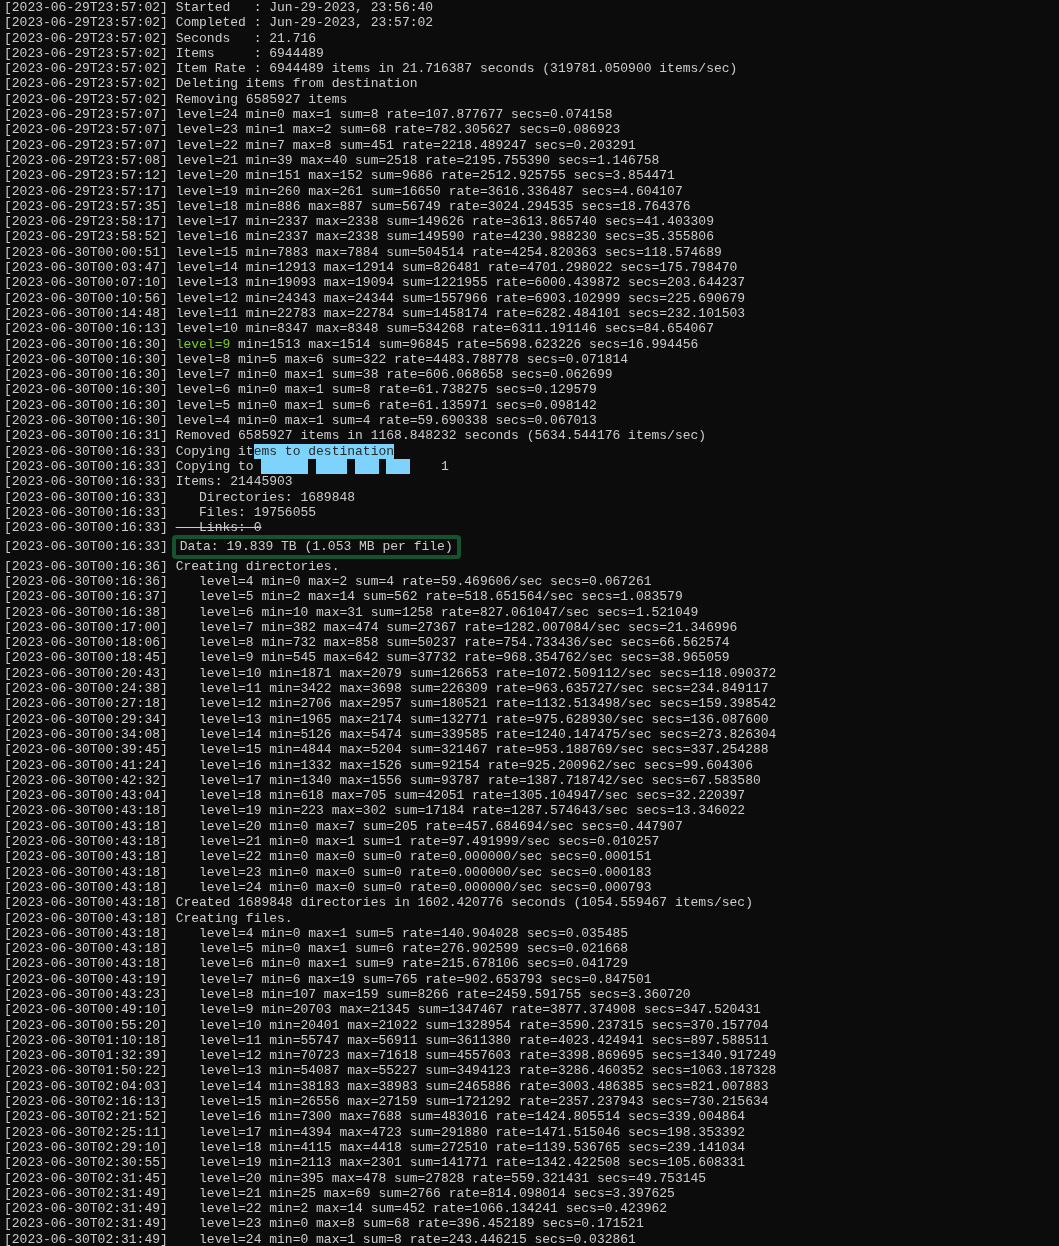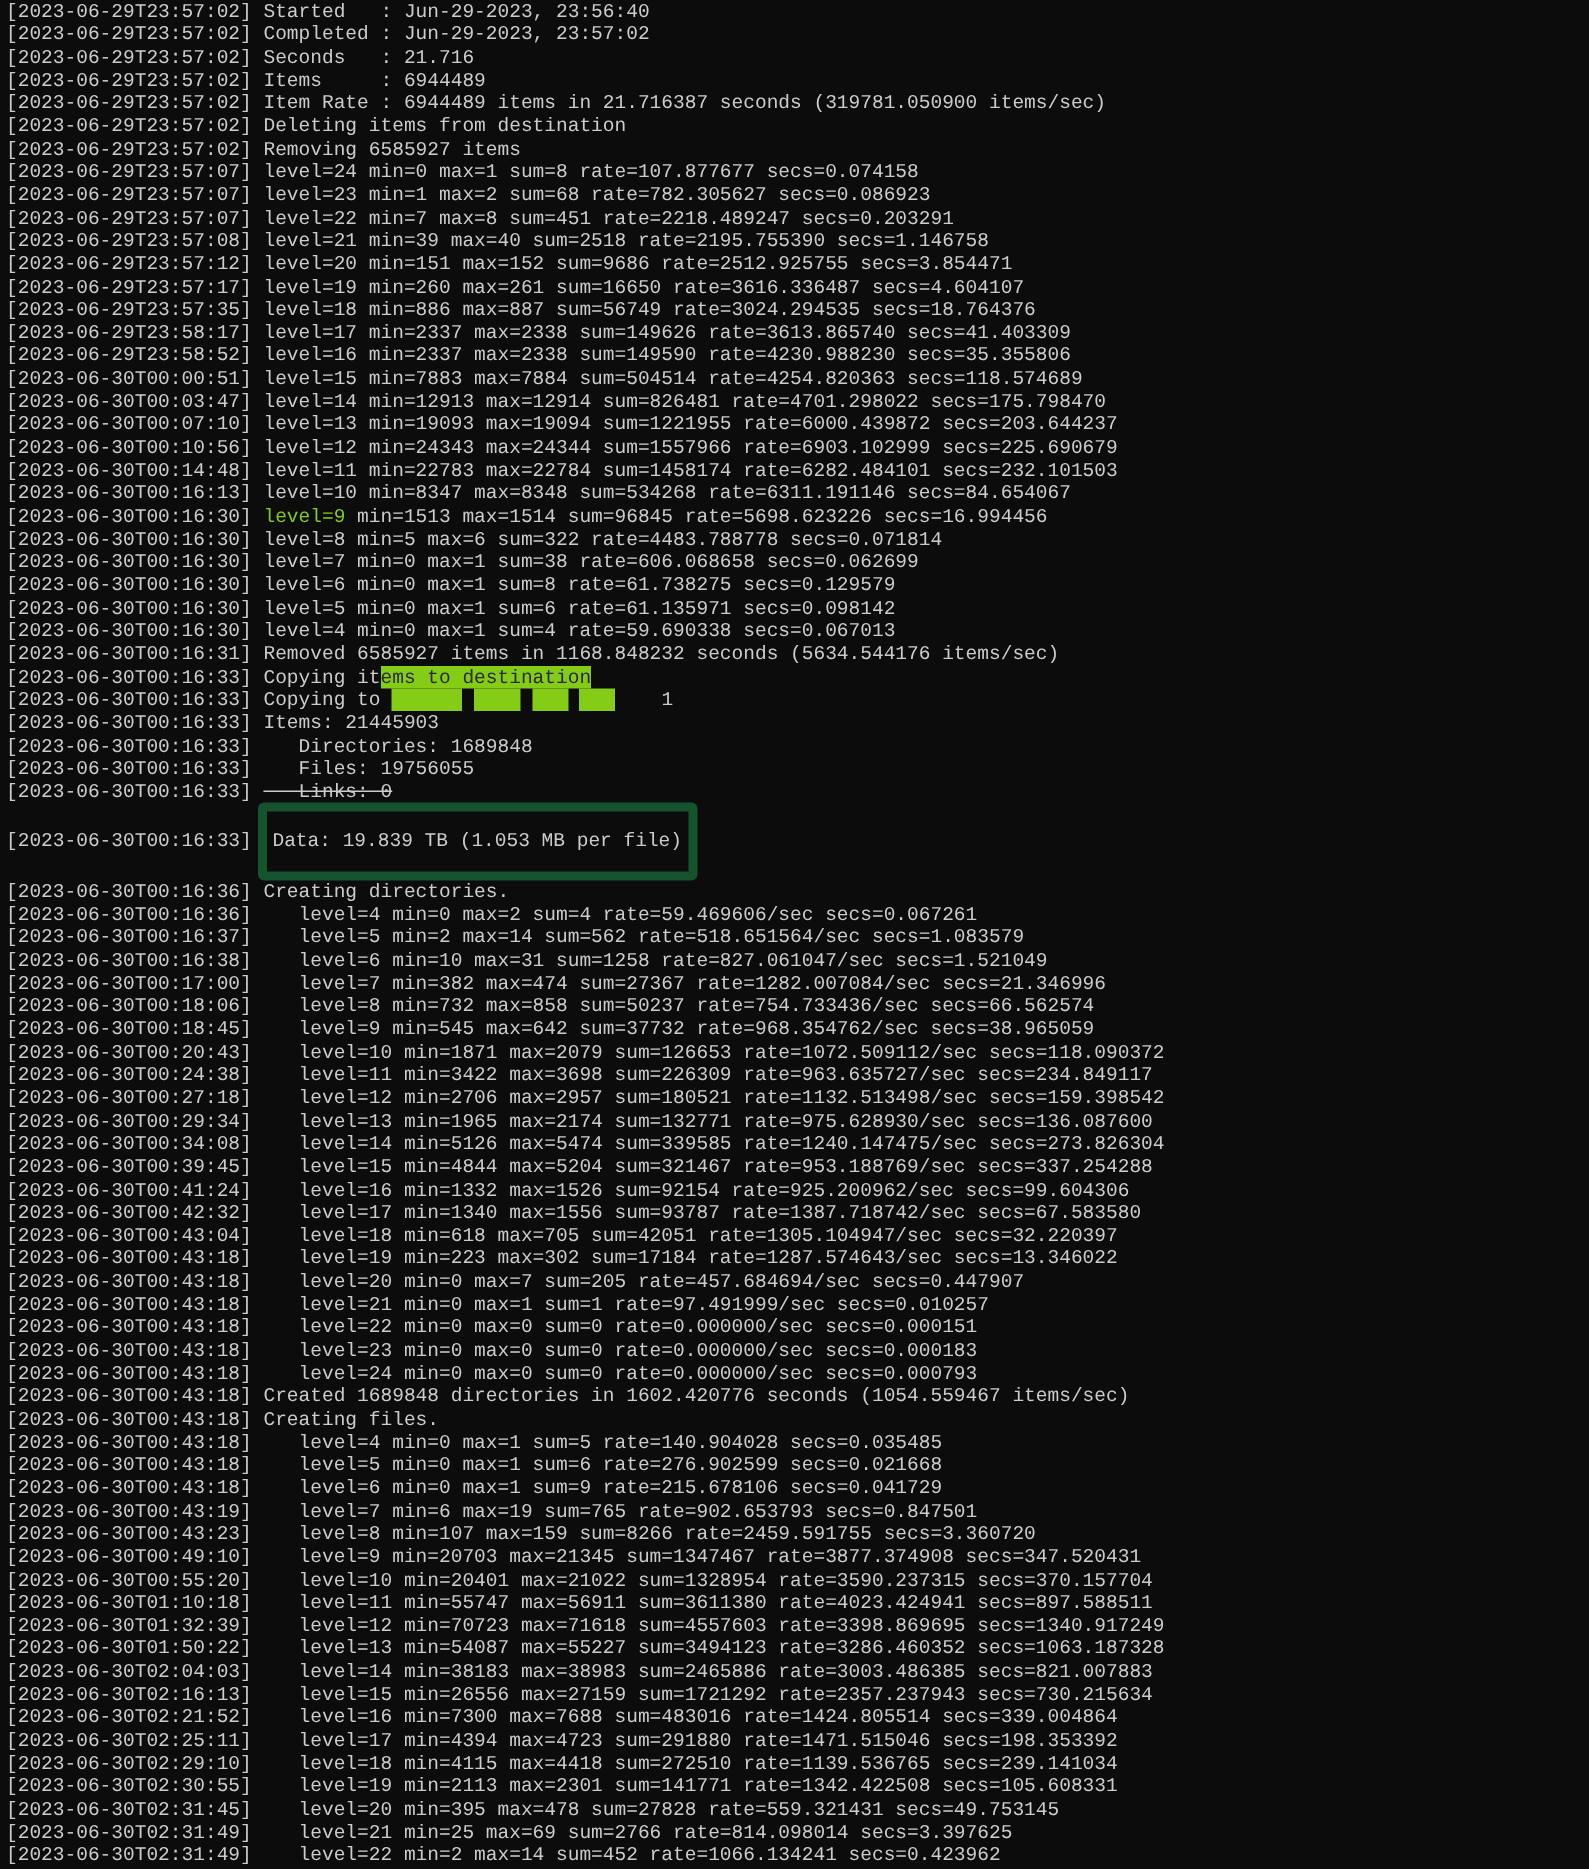--- a/index.html
+++ b/index.html
@@ -15,30 +15,30 @@
   .terminal {
     padding: 0 4px 8px 4px;
     white-space: pre;
     position: relative;
   }
   .line { display: block; }
   .ts { color: #cccccc; }
   .msg { color: #cccccc; }
   .cyan { color: #84cc16; }
   .highlight-box {
-    border: 6px solid #14532d;
+    border: 4px solid #14532d;
     border-radius: 4px;
-    padding: 12px 4px;
+    padding: 0 4px;
     margin-left: -4px;
     display: inline-block;
   }
   .strike { text-decoration: line-through; }
   .redact {
     display: inline-block;
-    background: #84cc16;
+    background: #7dd3fc;
     color: #2a2a2a;
     user-select: none;
   }
 </style>
 </head>
 <body>
 
 <div class="terminal" id="term"><span class="line"><span class="ts">[2023-06-29T23:57:02]</span> <span class="msg">Started   : Jun-29-2023, 23:56:40</span></span><span class="line"><span class="ts">[2023-06-29T23:57:02]</span> <span class="msg">Completed : Jun-29-2023, 23:57:02</span></span><span class="line"><span class="ts">[2023-06-29T23:57:02]</span> <span class="msg">Seconds   : 21.716</span></span><span class="line"><span class="ts">[2023-06-29T23:57:02]</span> <span class="msg">Items     : 6944489</span></span><span class="line"><span class="ts">[2023-06-29T23:57:02]</span> <span class="msg">Item Rate : 6944489 items in 21.716387 seconds (319781.050900 items/sec)</span></span><span class="line"><span class="ts">[2023-06-29T23:57:02]</span> <span class="msg">Deleting items from destination</span></span><span class="line"><span class="ts">[2023-06-29T23:57:02]</span> <span class="msg">Removing 6585927 items</span></span><span class="line"><span class="ts">[2023-06-29T23:57:07]</span> <span class="msg">level=24 min=0 max=1 sum=8 rate=107.877677 secs=0.074158</span></span><span class="line"><span class="ts">[2023-06-29T23:57:07]</span> <span class="msg">level=23 min=1 max=2 sum=68 rate=782.305627 secs=0.086923</span></span><span class="line"><span class="ts">[2023-06-29T23:57:07]</span> <span class="msg">level=22 min=7 max=8 sum=451 rate=2218.489247 secs=0.203291</span></span><span class="line"><span class="ts">[2023-06-29T23:57:08]</span> <span class="msg">level=21 min=39 max=40 sum=2518 rate=2195.755390 secs=1.146758</span></span><span class="line"><span class="ts">[2023-06-29T23:57:12]</span> <span class="msg">level=20 min=151 max=152 sum=9686 rate=2512.925755 secs=3.854471</span></span><span class="line"><span class="ts">[2023-06-29T23:57:17]</span> <span class="msg">level=19 min=260 max=261 sum=16650 rate=3616.336487 secs=4.604107</span></span><span class="line"><span class="ts">[2023-06-29T23:57:35]</span> <span class="msg">level=18 min=886 max=887 sum=56749 rate=3024.294535 secs=18.764376</span></span><span class="line"><span class="ts">[2023-06-29T23:58:17]</span> <span class="msg">level=17 min=2337 max=2338 sum=149626 rate=3613.865740 secs=41.403309</span></span><span class="line"><span class="ts">[2023-06-29T23:58:52]</span> <span class="msg">level=16 min=2337 max=2338 sum=149590 rate=4230.988230 secs=35.355806</span></span><span class="line"><span class="ts">[2023-06-30T00:00:51]</span> <span class="msg">level=15 min=7883 max=7884 sum=504514 rate=4254.820363 secs=118.574689</span></span><span class="line"><span class="ts">[2023-06-30T00:03:47]</span> <span class="msg">level=14 min=12913 max=12914 sum=826481 rate=4701.298022 secs=175.798470</span></span><span class="line"><span class="ts">[2023-06-30T00:07:10]</span> <span class="msg">level=13 min=19093 max=19094 sum=1221955 rate=6000.439872 secs=203.644237</span></span><span class="line"><span class="ts">[2023-06-30T00:10:56]</span> <span class="msg">level=12 min=24343 max=24344 sum=1557966 rate=6903.102999 secs=225.690679</span></span><span class="line"><span class="ts">[2023-06-30T00:14:48]</span> <span class="msg">level=11 min=22783 max=22784 sum=1458174 rate=6282.484101 secs=232.101503</span></span><span class="line"><span class="ts">[2023-06-30T00:16:13]</span> <span class="msg">level=10 min=8347 max=8348 sum=534268 rate=6311.191146 secs=84.654067</span></span><span class="line"><span class="ts">[2023-06-30T00:16:30]</span> <span class="cyan">level=9</span><span class="msg"> min=1513 max=1514 sum=96845 rate=5698.623226 secs=16.994456</span></span><span class="line"><span class="ts">[2023-06-30T00:16:30]</span> <span class="msg">level=8 min=5 max=6 sum=322 rate=4483.788778 secs=0.071814</span></span><span class="line"><span class="ts">[2023-06-30T00:16:30]</span> <span class="msg">level=7 min=0 max=1 sum=38 rate=606.068658 secs=0.062699</span></span><span class="line"><span class="ts">[2023-06-30T00:16:30]</span> <span class="msg">level=6 min=0 max=1 sum=8 rate=61.738275 secs=0.129579</span></span><span class="line"><span class="ts">[2023-06-30T00:16:30]</span> <span class="msg">level=5 min=0 max=1 sum=6 rate=61.135971 secs=0.098142</span></span><span class="line"><span class="ts">[2023-06-30T00:16:30]</span> <span class="msg">level=4 min=0 max=1 sum=4 rate=59.690338 secs=0.067013</span></span><span class="line"><span class="ts">[2023-06-30T00:16:31]</span> <span class="msg">Removed 6585927 items in 1168.848232 seconds (5634.544176 items/sec)</span></span><span class="line"><span class="ts">[2023-06-30T00:16:33]</span> <span class="msg">Copying it</span><span class="redact">ems to destination</span></span><span class="line"><span class="ts">[2023-06-30T00:16:33]</span> <span class="msg">Copying to</span> <span class="redact">      </span> <span class="redact">    </span> <span class="redact">   </span> <span class="redact">   </span><span class="msg">    1</span></span><span class="line"><span class="ts">[2023-06-30T00:16:33]</span> <span class="msg">Items: 21445903</span></span><span class="line"><span class="ts">[2023-06-30T00:16:33]</span> <span class="msg">   Directories: 1689848</span></span><span class="line"><span class="ts">[2023-06-30T00:16:33]</span> <span class="msg">   Files: 19756055</span></span><span class="line"><span class="ts">[2023-06-30T00:16:33]</span> <span class="msg strike">   Links: 0</span></span><span class="line"><span class="ts">[2023-06-30T00:16:33]</span> <span class="highlight-box"><span class="msg">Data: 19.839 TB (1.053 MB per file)</span></span></span><span class="line"><span class="ts">[2023-06-30T00:16:36]</span> <span class="msg">Creating directories.</span></span><span class="line"><span class="ts">[2023-06-30T00:16:36]</span> <span class="msg">   level=4 min=0 max=2 sum=4 rate=59.469606/sec secs=0.067261</span></span><span class="line"><span class="ts">[2023-06-30T00:16:37]</span> <span class="msg">   level=5 min=2 max=14 sum=562 rate=518.651564/sec secs=1.083579</span></span><span class="line"><span class="ts">[2023-06-30T00:16:38]</span> <span class="msg">   level=6 min=10 max=31 sum=1258 rate=827.061047/sec secs=1.521049</span></span><span class="line"><span class="ts">[2023-06-30T00:17:00]</span> <span class="msg">   level=7 min=382 max=474 sum=27367 rate=1282.007084/sec secs=21.346996</span></span><span class="line"><span class="ts">[2023-06-30T00:18:06]</span> <span class="msg">   level=8 min=732 max=858 sum=50237 rate=754.733436/sec secs=66.562574</span></span><span class="line"><span class="ts">[2023-06-30T00:18:45]</span> <span class="msg">   level=9 min=545 max=642 sum=37732 rate=968.354762/sec secs=38.965059</span></span><span class="line"><span class="ts">[2023-06-30T00:20:43]</span> <span class="msg">   level=10 min=1871 max=2079 sum=126653 rate=1072.509112/sec secs=118.090372</span></span><span class="line"><span class="ts">[2023-06-30T00:24:38]</span> <span class="msg">   level=11 min=3422 max=3698 sum=226309 rate=963.635727/sec secs=234.849117</span></span><span class="line"><span class="ts">[2023-06-30T00:27:18]</span> <span class="msg">   level=12 min=2706 max=2957 sum=180521 rate=1132.513498/sec secs=159.398542</span></span><span class="line"><span class="ts">[2023-06-30T00:29:34]</span> <span class="msg">   level=13 min=1965 max=2174 sum=132771 rate=975.628930/sec secs=136.087600</span></span><span class="line"><span class="ts">[2023-06-30T00:34:08]</span> <span class="msg">   level=14 min=5126 max=5474 sum=339585 rate=1240.147475/sec secs=273.826304</span></span><span class="line"><span class="ts">[2023-06-30T00:39:45]</span> <span class="msg">   level=15 min=4844 max=5204 sum=321467 rate=953.188769/sec secs=337.254288</span></span><span class="line"><span class="ts">[2023-06-30T00:41:24]</span> <span class="msg">   level=16 min=1332 max=1526 sum=92154 rate=925.200962/sec secs=99.604306</span></span><span class="line"><span class="ts">[2023-06-30T00:42:32]</span> <span class="msg">   level=17 min=1340 max=1556 sum=93787 rate=1387.718742/sec secs=67.583580</span></span><span class="line"><span class="ts">[2023-06-30T00:43:04]</span> <span class="msg">   level=18 min=618 max=705 sum=42051 rate=1305.104947/sec secs=32.220397</span></span><span class="line"><span class="ts">[2023-06-30T00:43:18]</span> <span class="msg">   level=19 min=223 max=302 sum=17184 rate=1287.574643/sec secs=13.346022</span></span><span class="line"><span class="ts">[2023-06-30T00:43:18]</span> <span class="msg">   level=20 min=0 max=7 sum=205 rate=457.684694/sec secs=0.447907</span></span><span class="line"><span class="ts">[2023-06-30T00:43:18]</span> <span class="msg">   level=21 min=0 max=1 sum=1 rate=97.491999/sec secs=0.010257</span></span><span class="line"><span class="ts">[2023-06-30T00:43:18]</span> <span class="msg">   level=22 min=0 max=0 sum=0 rate=0.000000/sec secs=0.000151</span></span><span class="line"><span class="ts">[2023-06-30T00:43:18]</span> <span class="msg">   level=23 min=0 max=0 sum=0 rate=0.000000/sec secs=0.000183</span></span><span class="line"><span class="ts">[2023-06-30T00:43:18]</span> <span class="msg">   level=24 min=0 max=0 sum=0 rate=0.000000/sec secs=0.000793</span></span><span class="line"><span class="ts">[2023-06-30T00:43:18]</span> <span class="msg">Created 1689848 directories in 1602.420776 seconds (1054.559467 items/sec)</span></span><span class="line"><span class="ts">[2023-06-30T00:43:18]</span> <span class="msg">Creating files.</span></span><span class="line"><span class="ts">[2023-06-30T00:43:18]</span> <span class="msg">   level=4 min=0 max=1 sum=5 rate=140.904028 secs=0.035485</span></span><span class="line"><span class="ts">[2023-06-30T00:43:18]</span> <span class="msg">   level=5 min=0 max=1 sum=6 rate=276.902599 secs=0.021668</span></span><span class="line"><span class="ts">[2023-06-30T00:43:18]</span> <span class="msg">   level=6 min=0 max=1 sum=9 rate=215.678106 secs=0.041729</span></span><span class="line"><span class="ts">[2023-06-30T00:43:19]</span> <span class="msg">   level=7 min=6 max=19 sum=765 rate=902.653793 secs=0.847501</span></span><span class="line"><span class="ts">[2023-06-30T00:43:23]</span> <span class="msg">   level=8 min=107 max=159 sum=8266 rate=2459.591755 secs=3.360720</span></span><span class="line"><span class="ts">[2023-06-30T00:49:10]</span> <span class="msg">   level=9 min=20703 max=21345 sum=1347467 rate=3877.374908 secs=347.520431</span></span><span class="line"><span class="ts">[2023-06-30T00:55:20]</span> <span class="msg">   level=10 min=20401 max=21022 sum=1328954 rate=3590.237315 secs=370.157704</span></span><span class="line"><span class="ts">[2023-06-30T01:10:18]</span> <span class="msg">   level=11 min=55747 max=56911 sum=3611380 rate=4023.424941 secs=897.588511</span></span><span class="line"><span class="ts">[2023-06-30T01:32:39]</span> <span class="msg">   level=12 min=70723 max=71618 sum=4557603 rate=3398.869695 secs=1340.917249</span></span><span class="line"><span class="ts">[2023-06-30T01:50:22]</span> <span class="msg">   level=13 min=54087 max=55227 sum=3494123 rate=3286.460352 secs=1063.187328</span></span><span class="line"><span class="ts">[2023-06-30T02:04:03]</span> <span class="msg">   level=14 min=38183 max=38983 sum=2465886 rate=3003.486385 secs=821.007883</span></span><span class="line"><span class="ts">[2023-06-30T02:16:13]</span> <span class="msg">   level=15 min=26556 max=27159 sum=1721292 rate=2357.237943 secs=730.215634</span></span><span class="line"><span class="ts">[2023-06-30T02:21:52]</span> <span class="msg">   level=16 min=7300 max=7688 sum=483016 rate=1424.805514 secs=339.004864</span></span><span class="line"><span class="ts">[2023-06-30T02:25:11]</span> <span class="msg">   level=17 min=4394 max=4723 sum=291880 rate=1471.515046 secs=198.353392</span></span><span class="line"><span class="ts">[2023-06-30T02:29:10]</span> <span class="msg">   level=18 min=4115 max=4418 sum=272510 rate=1139.536765 secs=239.141034</span></span><span class="line"><span class="ts">[2023-06-30T02:30:55]</span> <span class="msg">   level=19 min=2113 max=2301 sum=141771 rate=1342.422508 secs=105.608331</span></span><span class="line"><span class="ts">[2023-06-30T02:31:45]</span> <span class="msg">   level=20 min=395 max=478 sum=27828 rate=559.321431 secs=49.753145</span></span><span class="line"><span class="ts">[2023-06-30T02:31:49]</span> <span class="msg">   level=21 min=25 max=69 sum=2766 rate=814.098014 secs=3.397625</span></span><span class="line"><span class="ts">[2023-06-30T02:31:49]</span> <span class="msg">   level=22 min=2 max=14 sum=452 rate=1066.134241 secs=0.423962</span></span><span class="line"><span class="ts">[2023-06-30T02:31:49]</span> <span class="msg">   level=23 min=0 max=8 sum=68 rate=396.452189 secs=0.171521</span></span><span class="line"><span class="ts">[2023-06-30T02:31:49]</span> <span class="msg">   level=24 min=0 max=1 sum=8 rate=243.446215 secs=0.032861</span></span><span class="line"><span class="ts">[2023-06-30T02:31:49]</span> <span class="msg">Created 19756055 items in 6511.058306 seconds (3034.231007 items/sec)</span></span></div>
 
 </body></html>

